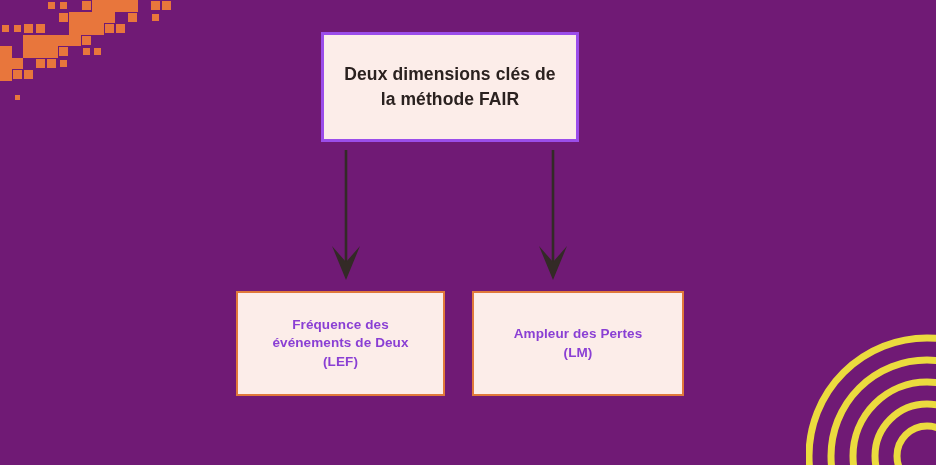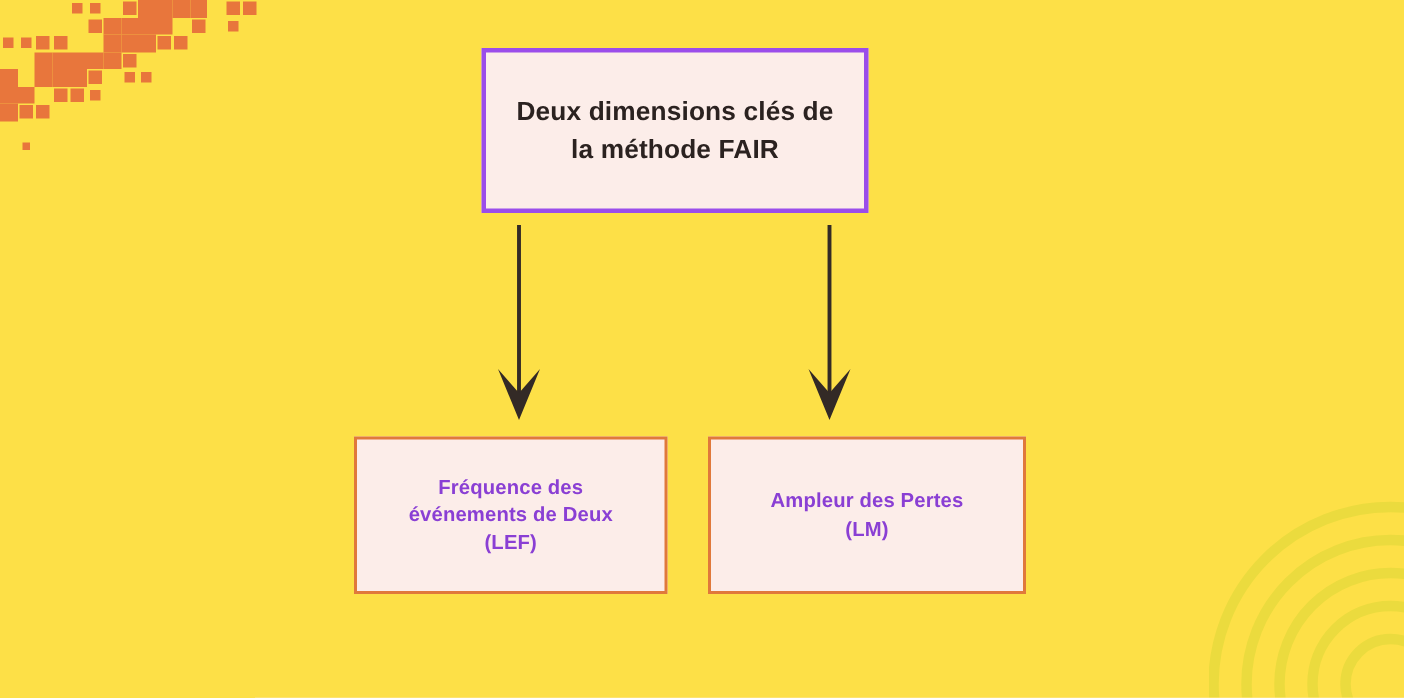--- a/index.html
+++ b/index.html
@@ -11,21 +11,21 @@
     width: 936px;
     height: 465px;
     background: #FCEDE9;
     font-family: "Liberation Sans", sans-serif;
     overflow: hidden;
   }
   #stage {
     position: relative;
     width: 936px;
     height: 465px;
-    background: #fde047;
+    background: #701a75;
     overflow: hidden;
   }
 
   
   #pixel-decor {
     position: absolute;
     left: 0;
     top: 0;
     width: 175px;
     height: 110px;

